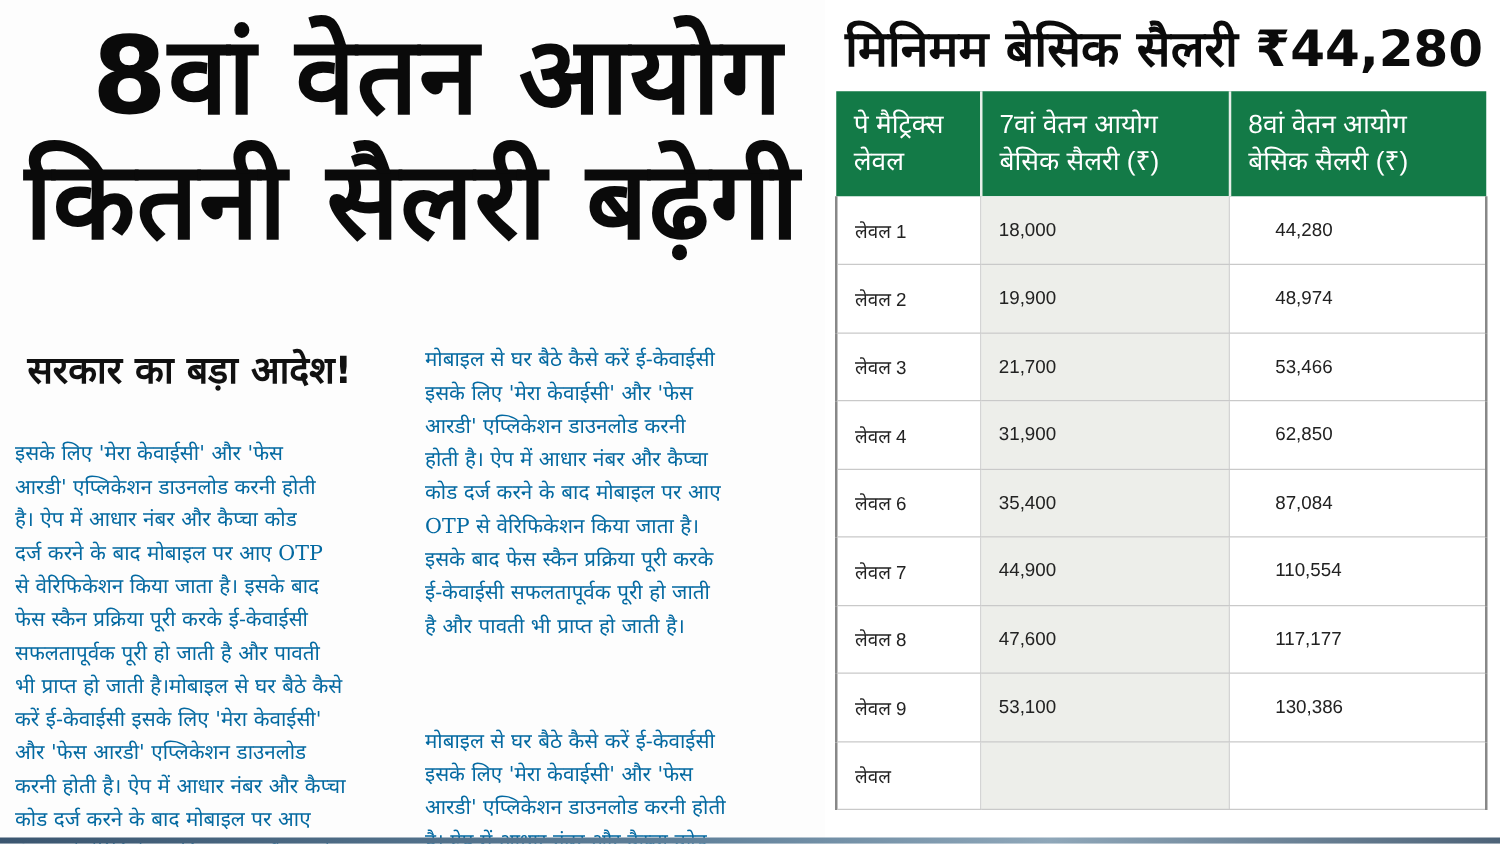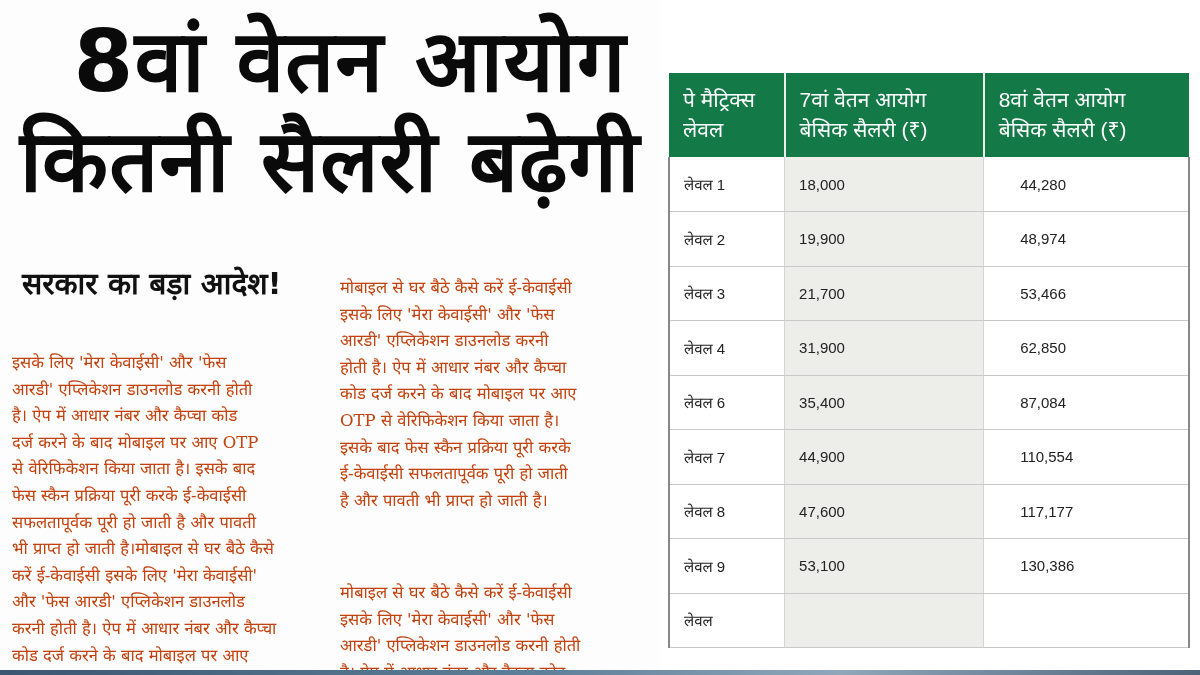--- a/index.html
+++ b/index.html
@@ -9,26 +9,26 @@
   }
   .left-panel { position:absolute; left:0; top:0; width:660px; height:675px; background:#fdfdfd; }
   .headline {
     position:absolute; left:0; width:660px; text-align:center;
     font-family:"DejaVu Sans", sans-serif; font-weight:bold; color:#0a0a0a;
     letter-spacing:1px; line-height:1;
   }
   .headline.l1 { top:18px; font-size:86px; padding-left:40px; box-sizing:border-box; }
   .headline.l2 { top:118px; font-size:86px; }
   .subhead {
-    position:absolute; left:22px; top:262px;
+    position:absolute; left:22px; top:274px;
     font-size:30px; font-weight:bold; color:#111;
   }
   .col-text {
     position:absolute; font-family:"DejaVu Serif", serif;
-    font-size:16.5px; line-height:26.6px; color:#c2410c; white-space:pre-line;
+    font-size:16.5px; line-height:26.6px; color:#0369a1; white-space:pre-line;
   }
   .col-a { left:12px; top:350px; width:305px; }
   .col-b { left:340px; top:275px; width:300px; }
   .col-b2 { left:340px; top:580px; width:300px; }
   .right-panel { position:absolute; left:660px; top:0; width:540px; height:675px; background:#ffffff; }
   .table-title {
     position:absolute; left:16px; top:10px; font-size:40px; font-weight:bold; color:#0b0b0b; white-space:nowrap;
   }
   .sal-table {
     position:absolute; left:8px; top:73px; width:522px; border-collapse:collapse;
@@ -83,20 +83,21 @@
 इसके बाद फेस स्कैन प्रक्रिया पूरी करके
 ई-केवाईसी सफलतापूर्वक पूरी हो जाती
 है और पावती भी प्राप्त हो जाती है।</div>
   <div class="col-text col-b2">मोबाइल से घर बैठे कैसे करें ई-केवाईसी
 इसके लिए 'मेरा केवाईसी' और 'फेस
 आरडी' एप्लिकेशन डाउनलोड करनी होती
 है। ऐप में आधार नंबर और कैप्चा कोड</div>
 </div>
 
 <div class="right-panel">
+  <div class="table-title">मिनिमम बेसिक सैलरी ₹44,280</div>
   <table class="sal-table">
     <thead>
       <tr>
         <th class="c1" style="white-space:pre-line">पे मैट्रिक्स
 लेवल</th>
         <th class="c2" style="white-space:pre-line">7वां वेतन आयोग
 बेसिक सैलरी (₹)</th>
         <th class="c3" style="white-space:pre-line">8वां वेतन आयोग
 बेसिक सैलरी (₹)</th>
       </tr>

